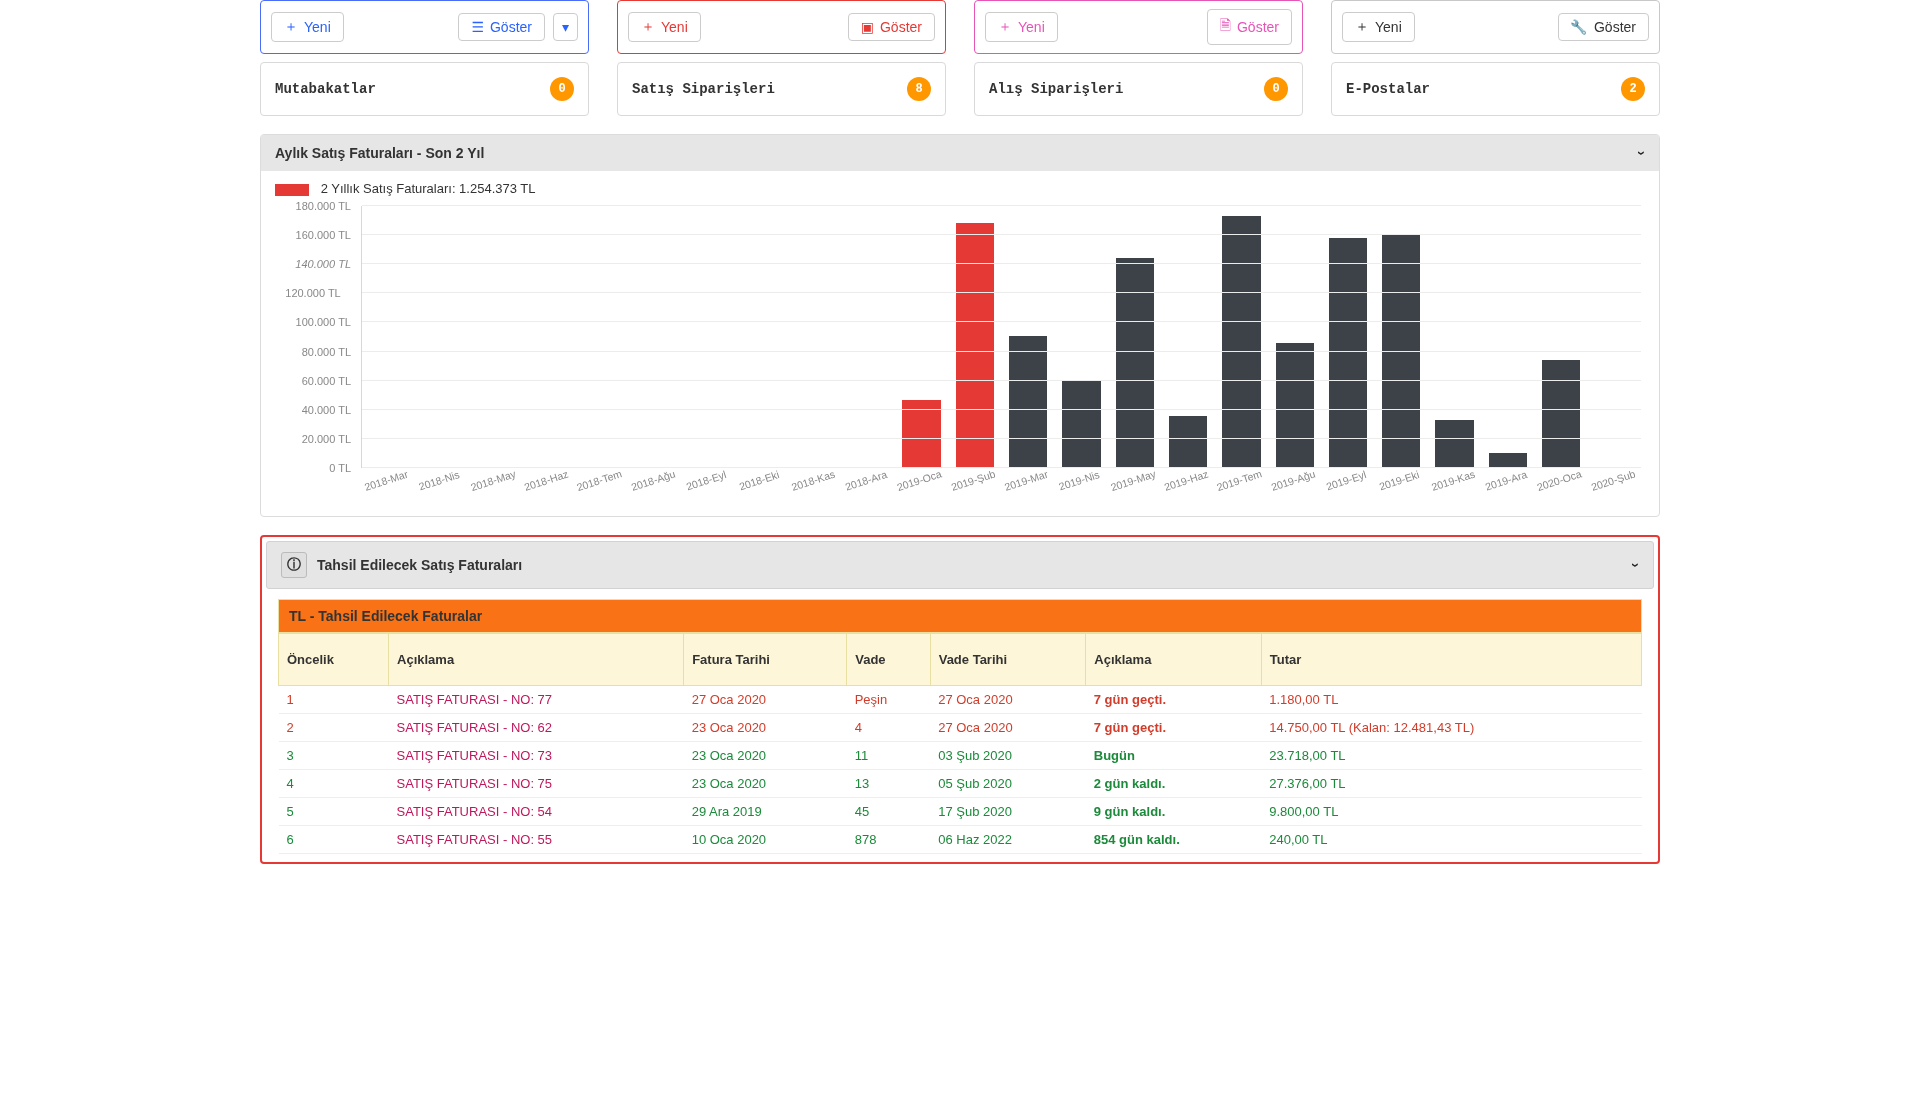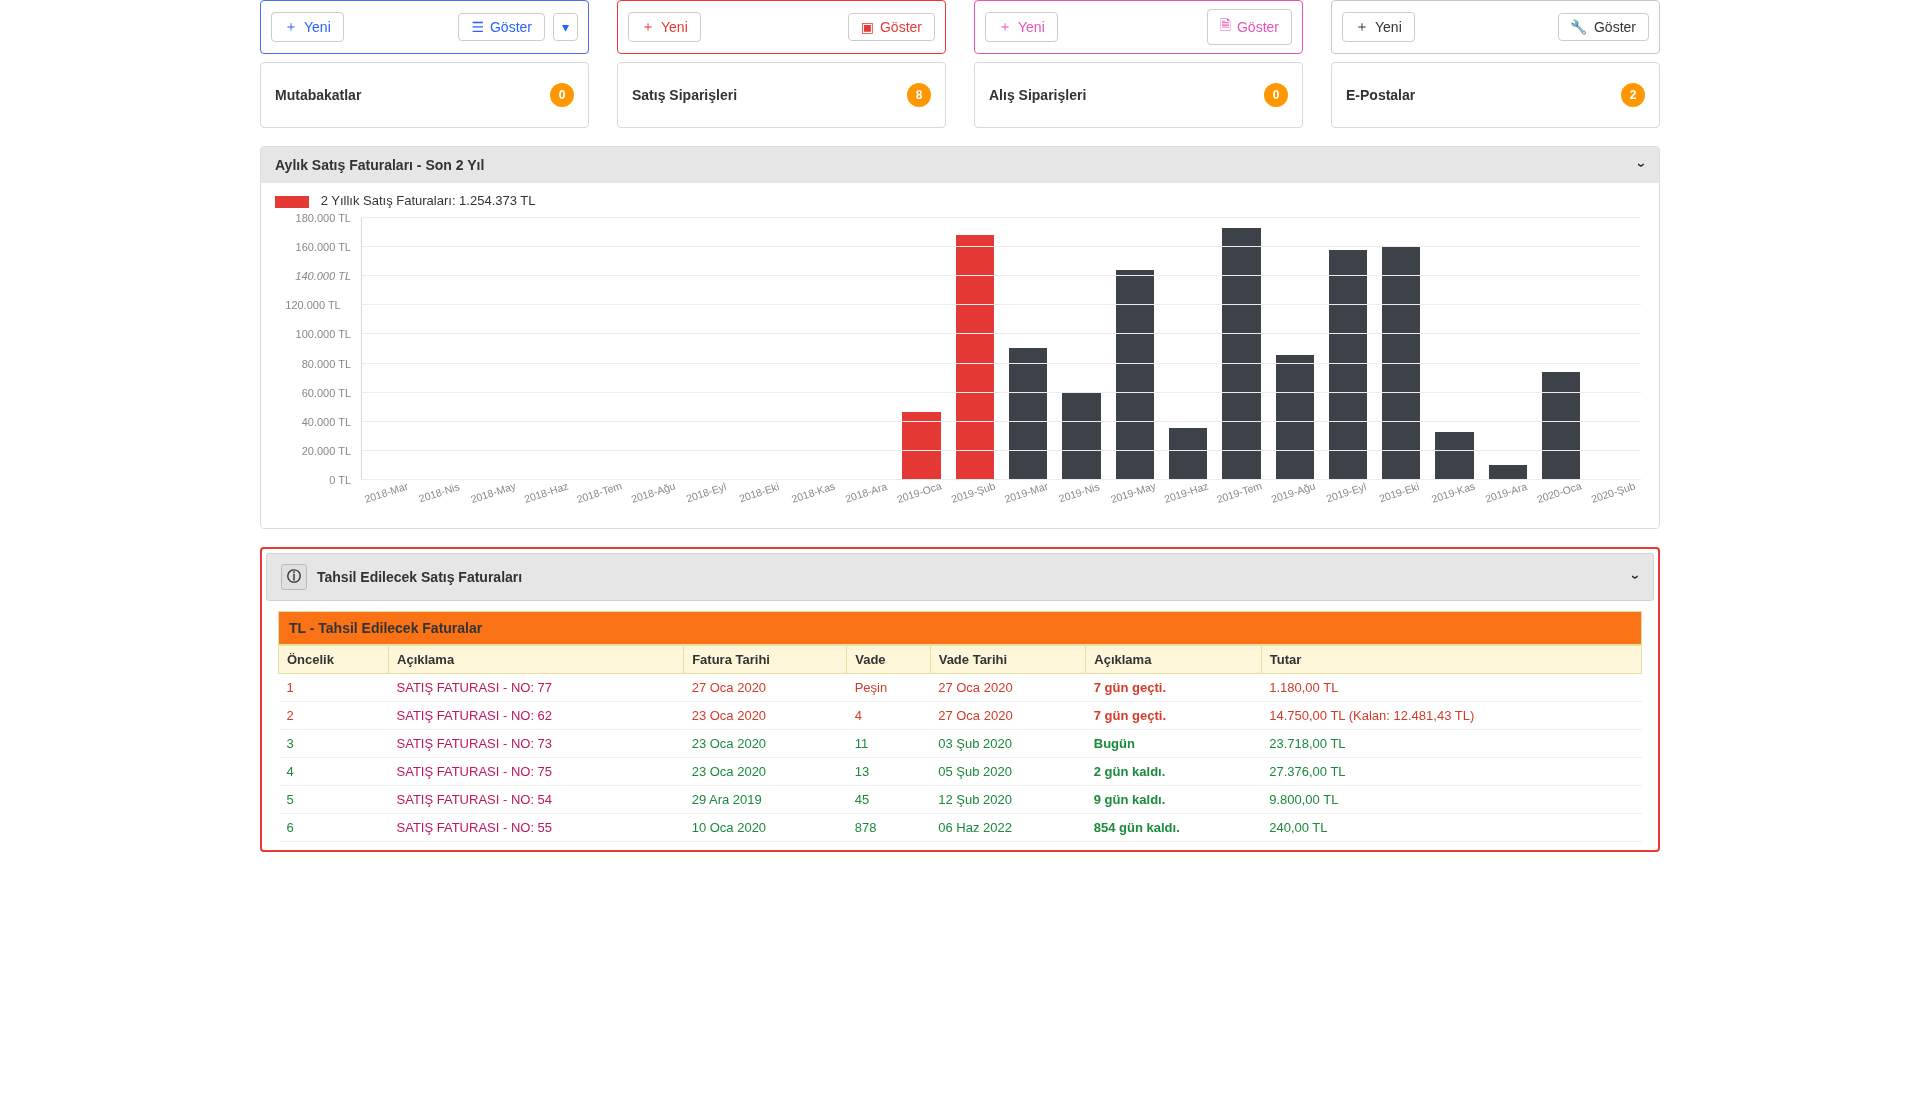--- a/index.html
+++ b/index.html
@@ -16,21 +16,21 @@
   .c-blue   { border: 1px solid #4a6cf7 !important; }
   .c-red    { border: 1px solid #e53935 !important; }
   .c-pink   { border: 1px solid #e754b7 !important; }
   .c-gray   { border: 1px solid #c8c8c8 !important; }
 
   .btn { display: inline-flex; align-items: center; gap: 6px; padding: 5px 12px; border: 1px solid #ccc; background: #fff; border-radius: 4px; font-size: 14px; cursor: pointer; color:#333; }
   .btn.blue  { color:#2962ff; }
   .btn.red   { color:#e53935; }
   .btn.pink  { color:#e754b7; }
 
-  .card.summary { border:1px solid #d9d9d9; border-radius:4px; padding:20px 14px; display:flex; align-items:center; justify-content:space-between; flex:1; font-weight:600; }
+  .card.summary { border:1px solid #d9d9d9; border-radius:4px; padding:14px 14px; display:flex; align-items:center; justify-content:space-between; flex:1; font-weight:600;font-family:Liberation Mono, monospace; }
   .badge { background:#ff9800; color:#fff; border-radius:50%; width:24px; height:24px; display:inline-flex; align-items:center; justify-content:center; font-size:12px; font-weight:700; }
 
   .panel { border:1px solid #dcdcdc; border-radius:4px; margin:18px 10px 0; }
   .panel.highlight { border:2px solid #e53935; padding:4px; }
   .panel-header { background:#e6e6e6; padding:10px 14px; font-weight:600; display:flex; align-items:center; gap:8px; justify-content:space-between; }
   .panel-header.inner { border:1px solid #d2d2d2; border-radius:3px; }
   .panel-body { padding:10px 14px 14px; }
   .info-icon-box { width:26px; height:26px; background:#e0e0e0; border:1px solid #bbb; border-radius:3px; display:inline-flex; align-items:center; justify-content:center; }
   .chev { transform:rotate(90deg); font-weight:700; color:#222; }
 
@@ -46,21 +46,21 @@
   .bar-slot { flex:1; position:relative; height:100%; }
   .bar { position:absolute; bottom:0; left:14%; width:72%; }
   .bar.red { background:#e53935; }
   .bar.dark { background:#3d4148; }
   .x-axis { position:absolute; left:86px; right:4px; bottom:0; height:34px; display:flex; }
   .x-lab { flex:1; font-size:10.5px; color:#888; text-align:center; transform:rotate(-18deg) translateY(6px); transform-origin:center; white-space:nowrap; }
 
   
   .tbl-title { background:#f97316; border:1px solid #e8dfa3; padding:8px 10px; font-weight:700; }
   table.tbl { width:100%; border-collapse:collapse; }
-  table.tbl th { background:#fdf6d8; border:1px solid #e8dfa3; text-align:left; padding:6px 8px; font-weight:700; font-size:13px;}
+  table.tbl th { background:#fdf6d8; border:1px solid #e8dfa3; text-align:left; padding:18px 8px; font-weight:700; font-size:13px;}
   table.tbl td { padding:6px 8px; border-bottom:1px solid #eee; font-size:13px; }
   .t-red { color:#d23c2a; }
   .t-blue { color:#be185d; }
   .t-green { color:#1b8a3a; }
   .t-bold { font-weight:700; }
   .spacer { flex:1; }
 </style>
 </head>
 <body>
 
@@ -313,21 +313,21 @@
                 <td class="t-green">13</td>
                 <td class="t-green">05 Şub 2020</td>
                 <td class="t-green t-bold">2 gün kaldı.</td>
                 <td class="t-green">27.376,00 TL</td>
               </tr>
               <tr>
                 <td class="t-green">5</td>
                 <td class="t-blue">SATIŞ FATURASI - NO: 54</td>
                 <td class="t-green">29 Ara 2019</td>
                 <td class="t-green">45</td>
-                <td class="t-green">12 Şub 2020</td>
+                <td class="t-green">17 Şub 2020</td>
                 <td class="t-green t-bold">9 gün kaldı.</td>
                 <td class="t-green">9.800,00 TL</td>
               </tr>
               <tr>
                 <td class="t-green">6</td>
                 <td class="t-blue">SATIŞ FATURASI - NO: 55</td>
                 <td class="t-green">10 Oca 2020</td>
                 <td class="t-green">878</td>
                 <td class="t-green">06 Haz 2022</td>
                 <td class="t-green t-bold">854 gün kaldı.</td>

